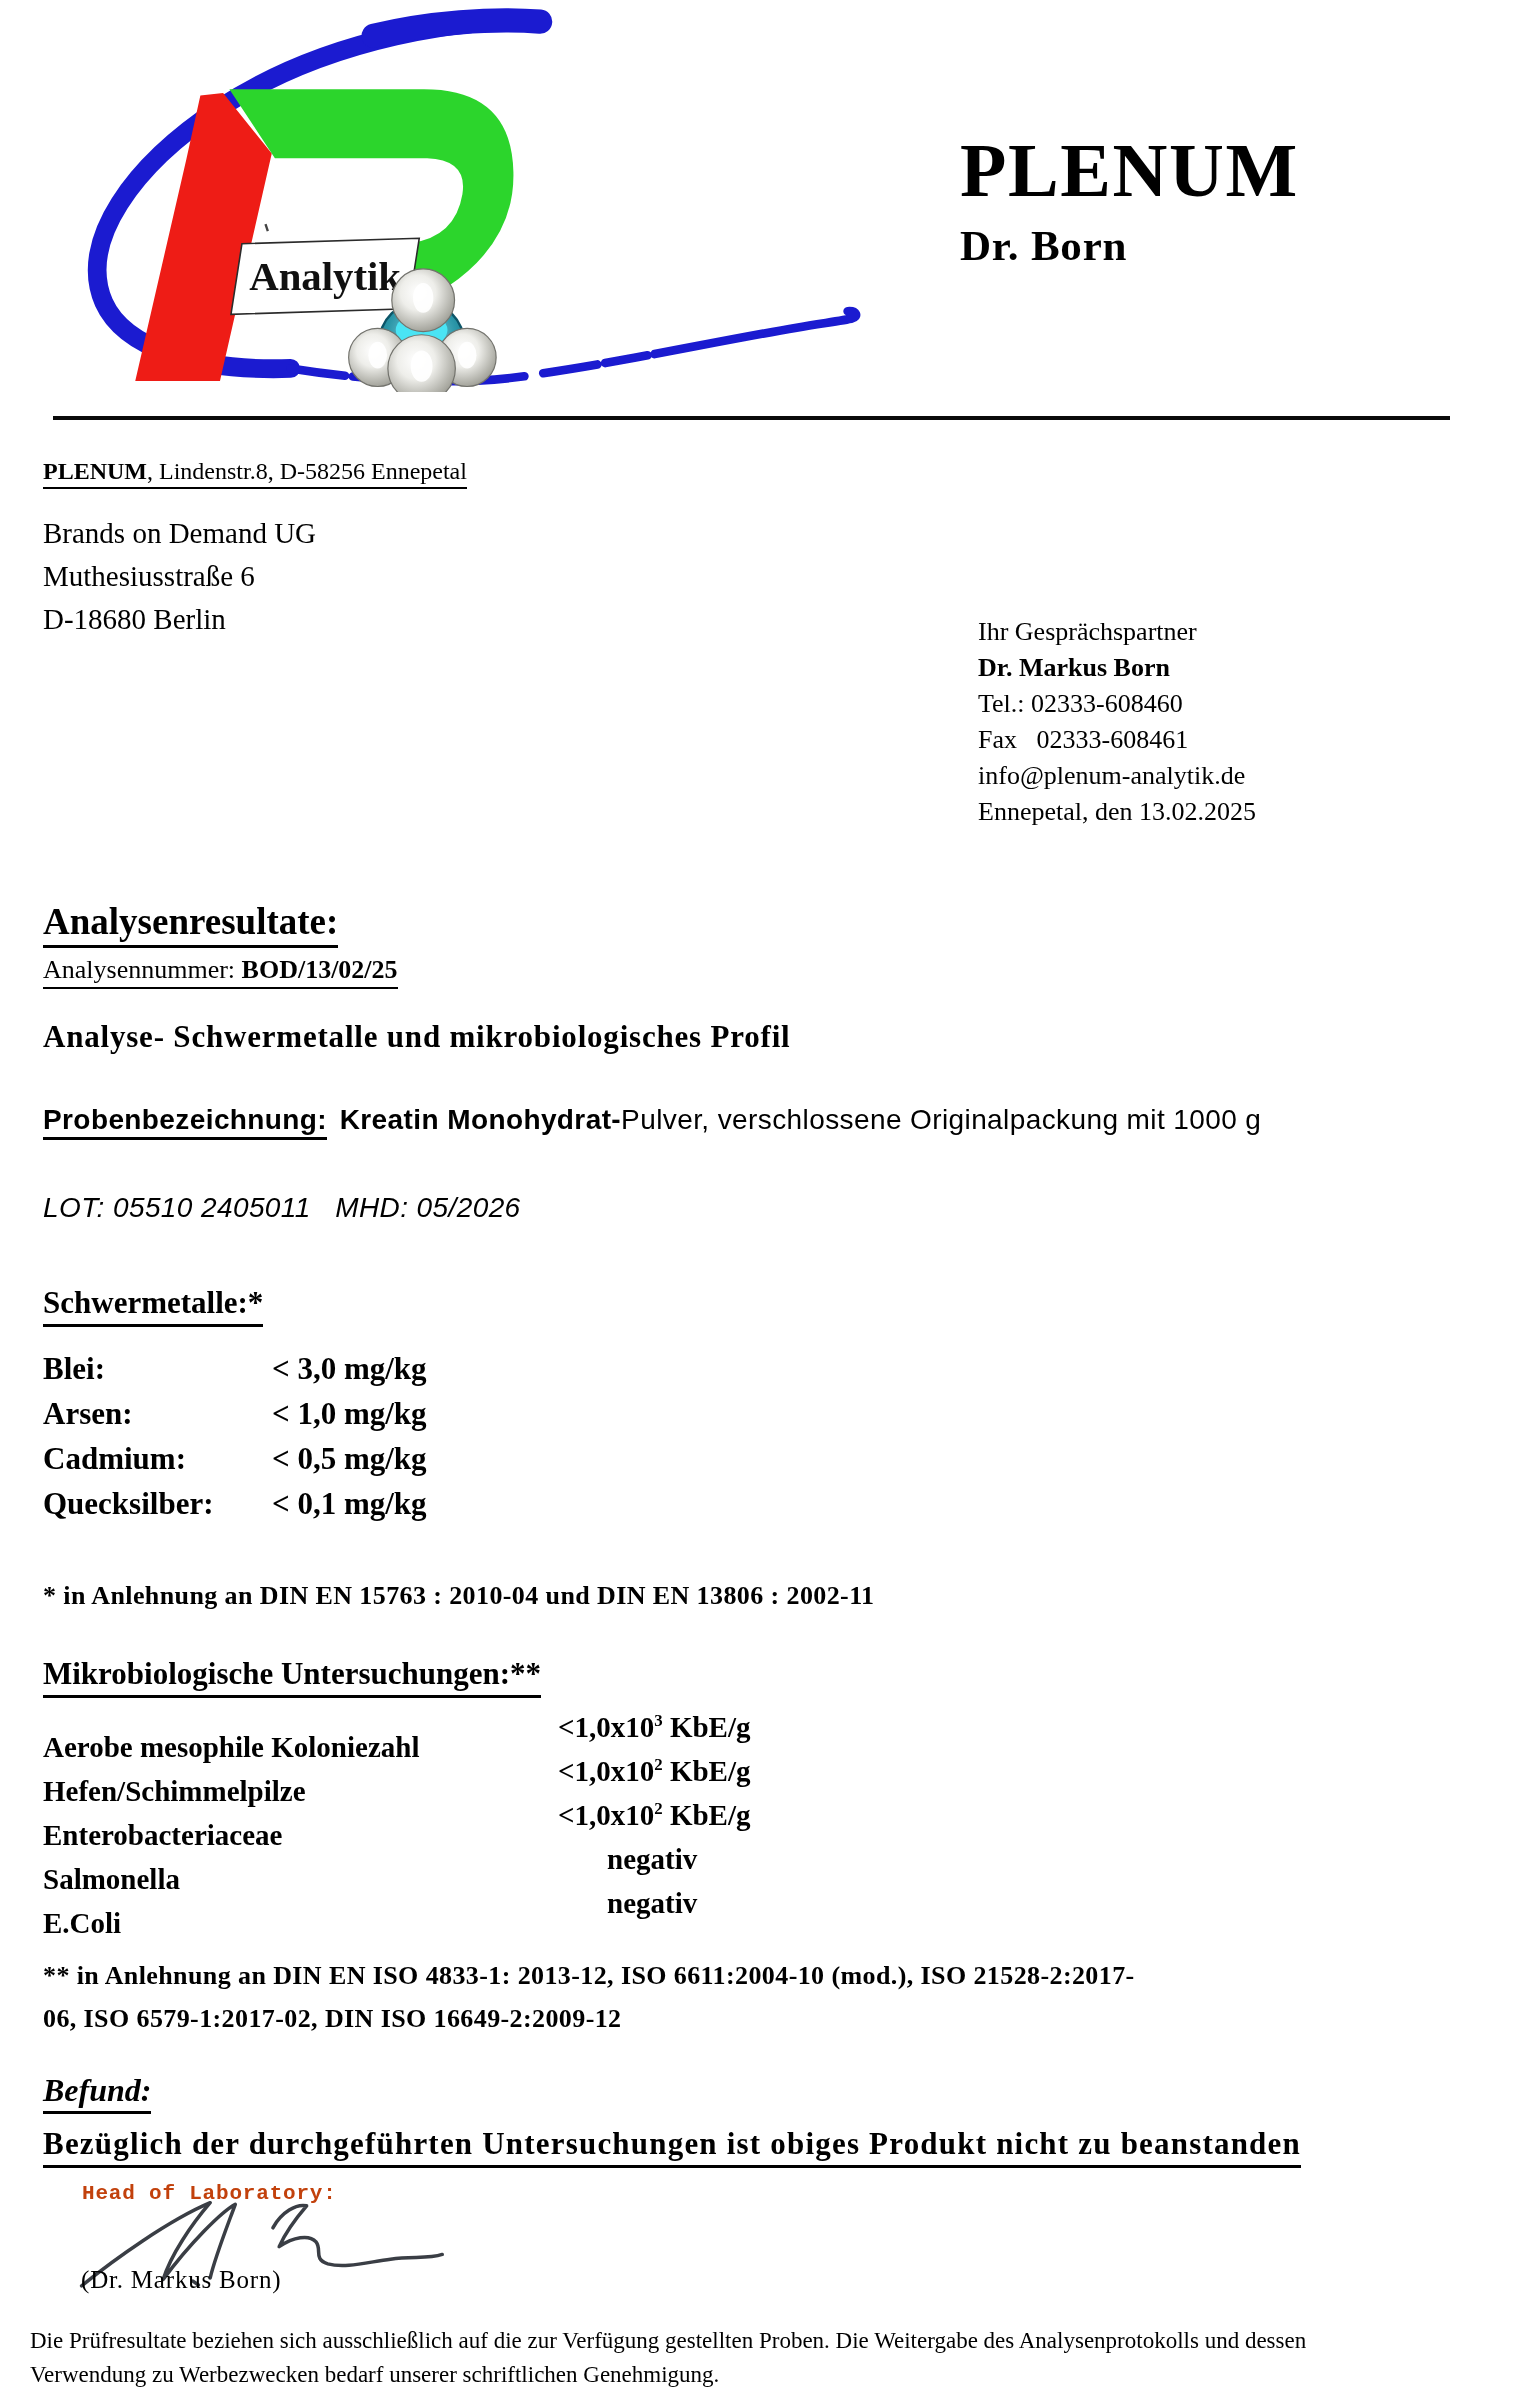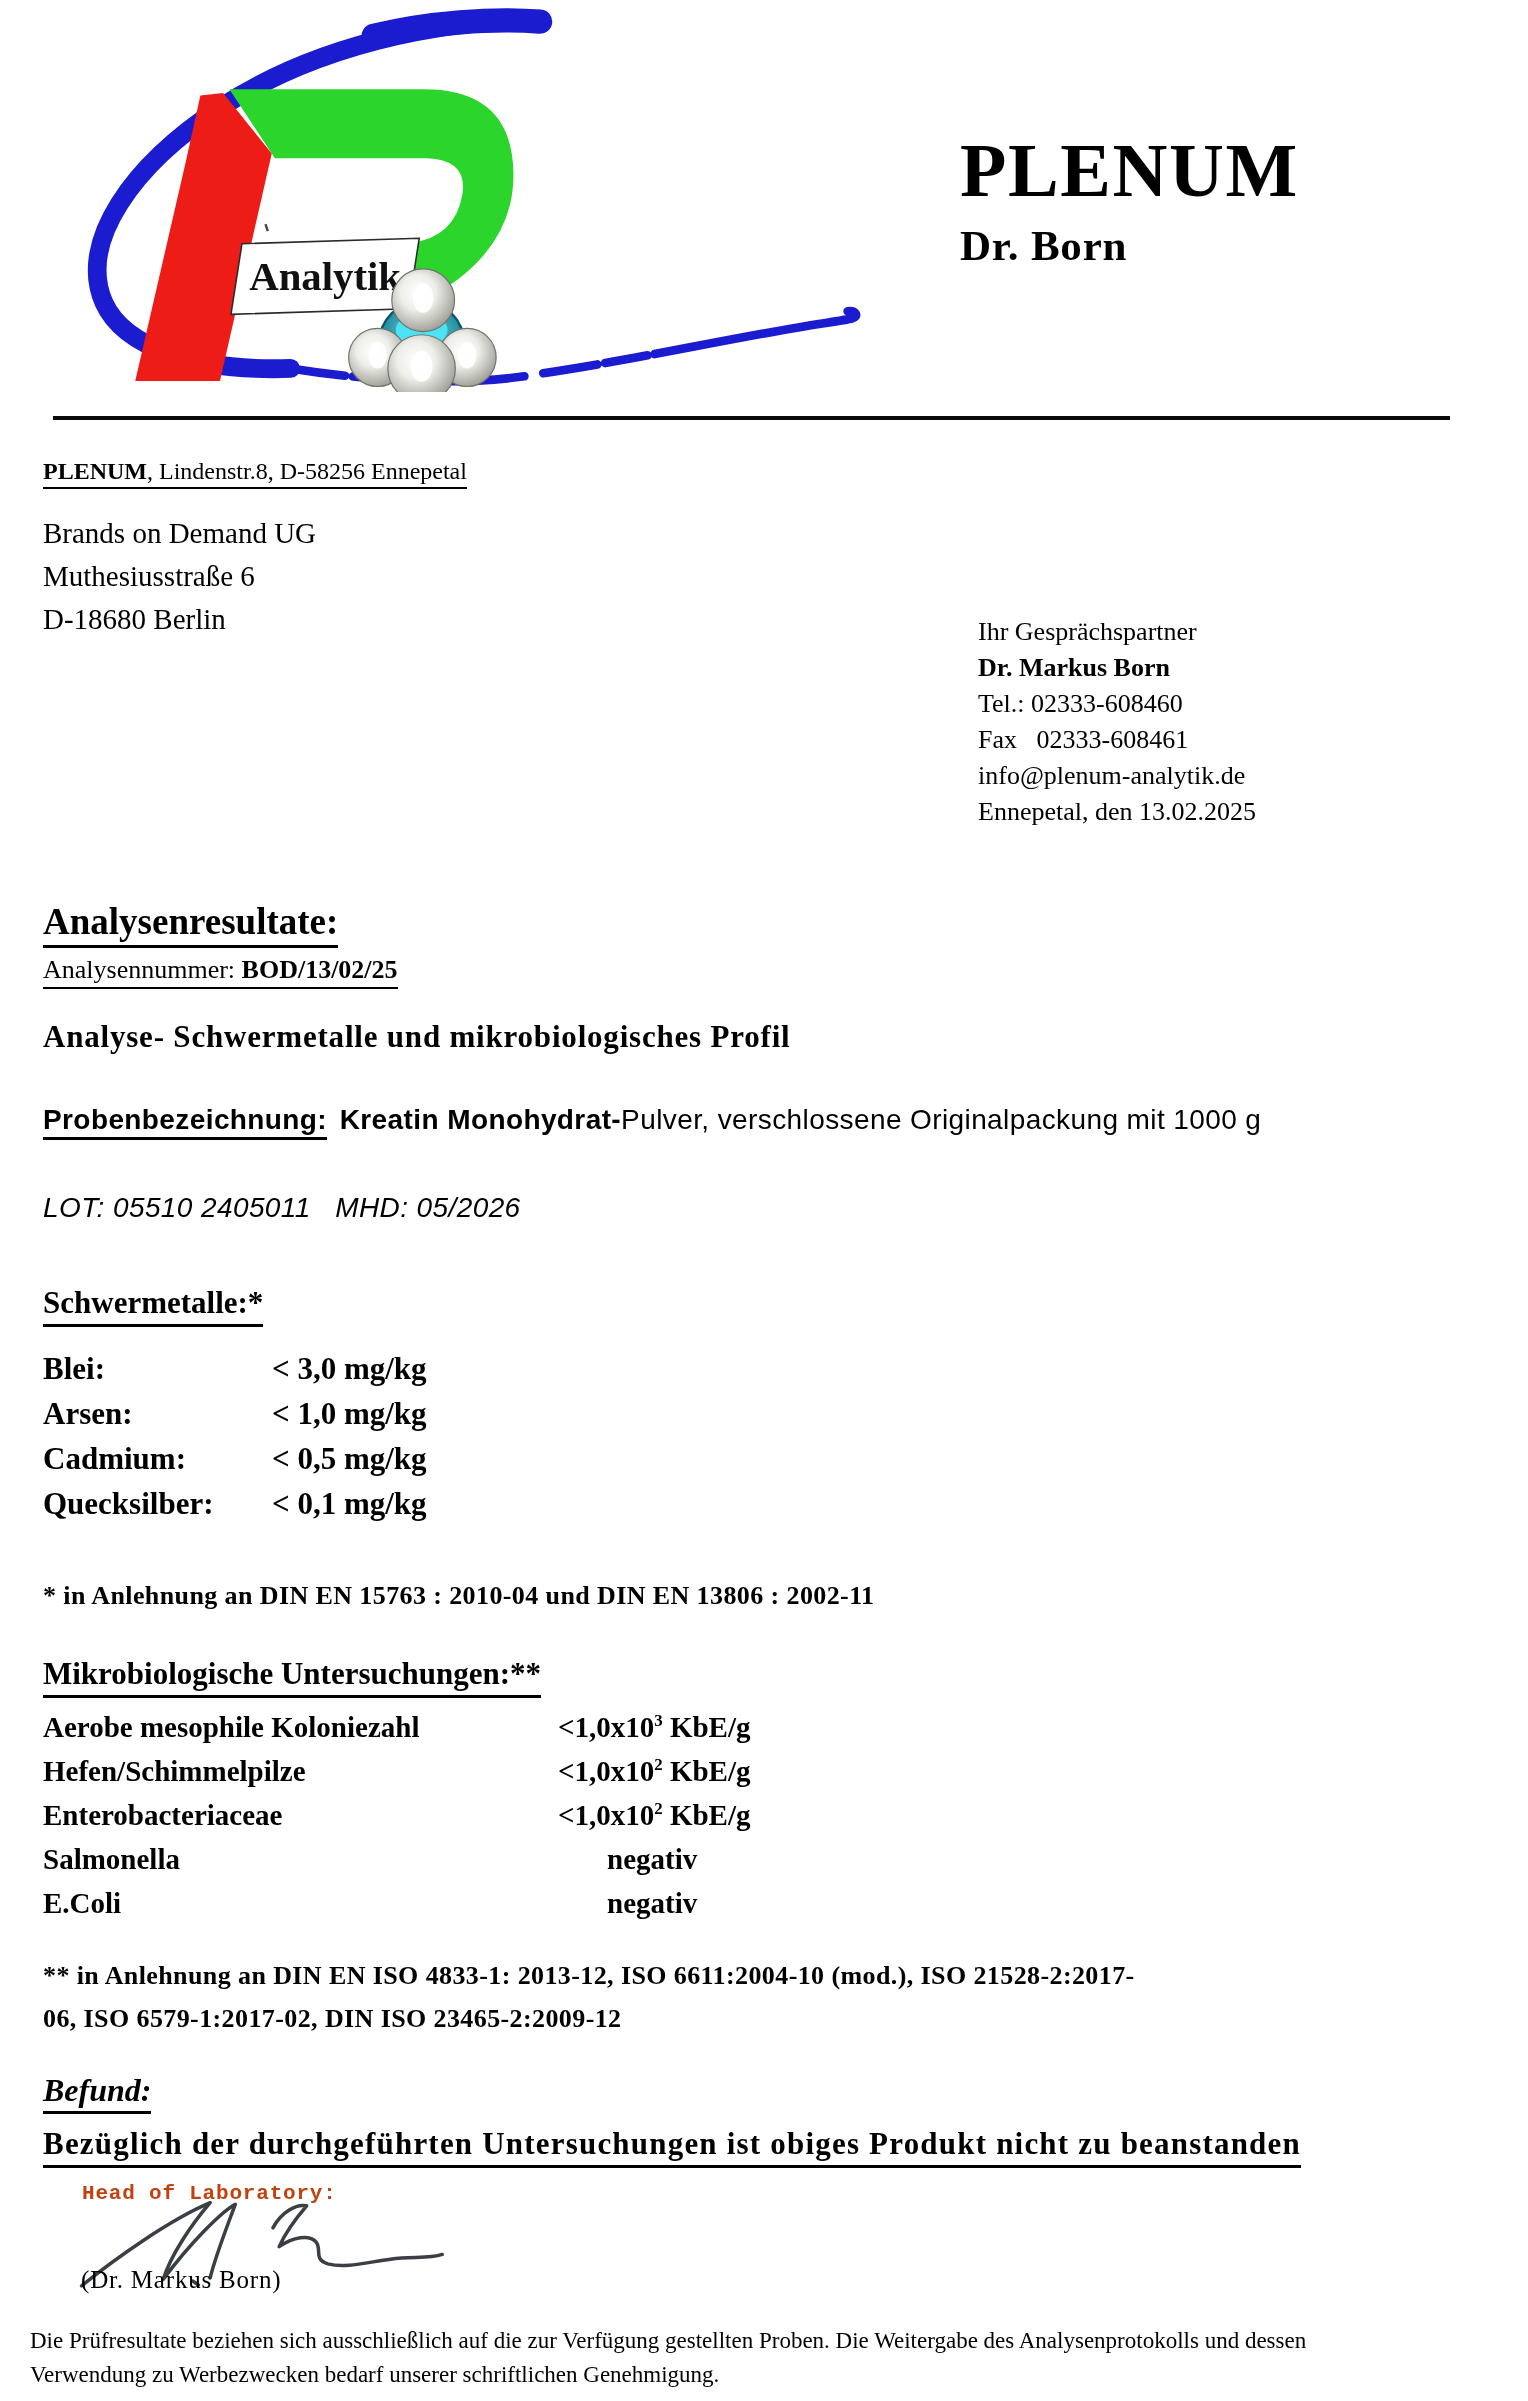--- a/index.html
+++ b/index.html
@@ -44,21 +44,21 @@
   .h-metals { left:43px; top:1285px; font-size:31px; font-weight:bold; }
   .metals   { left:43px; top:1351px; font-size:31px; font-weight:bold; }
   .m-row    { height:45px; display:flex; }
   .m-label  { width:229px; }
 
   .fn1 { left:43px; top:1581px; font-size:26px; font-weight:bold; letter-spacing:0.4px; }
 
   .h-micro { left:43px; top:1656px; font-size:31px; font-weight:bold; }
   .micro   { left:43px; top:1711px; font-size:29px; font-weight:bold; }
   .mb-row  { height:44px; display:flex; }
-  .mb-label{ width:515px; }
+  .mb-label{ width:515px;margin-top:20px; }
   .mb-value sup { font-size:58%; vertical-align:super; }
   .mb-value.indent { padding-left:49px; }
 
   .fn2 { left:43px; top:1954px; font-size:26px; font-weight:bold; line-height:43px; letter-spacing:0.4px; }
 
   .h-befund { left:43px; top:2072px; font-size:32px; font-weight:bold; font-style:italic; }
   .conclusion { left:43px; top:2126px; font-size:31px; font-weight:bold; letter-spacing:1.2px; }
 
   .sig-role { left:82px; top:2182px; font-size:21px; font-weight:bold; color:#c2410c;
               font-family:"Liberation Mono","DejaVu Sans Mono",monospace; letter-spacing:0.8px; }
@@ -198,21 +198,21 @@
       <span class="mb-label">Salmonella</span>
       <span class="mb-value indent"><span>negativ</span><sup></sup><span></span></span>
     </div>
     <div class="mb-row">
       <span class="mb-label">E.Coli</span>
       <span class="mb-value indent"><span>negativ</span><sup></sup><span></span></span>
     </div>
   </div>
   <div class="abs fn2">
     <div>** in Anlehnung an DIN EN ISO 4833-1: 2013-12, ISO 6611:2004-10 (mod.), ISO 21528-2:2017-</div>
-    <div>06, ISO 6579-1:2017-02, DIN ISO 23465-2:2009-12</div>
+    <div>06, ISO 6579-1:2017-02, DIN ISO 16649-2:2009-12</div>
   </div>
 
   <div class="abs h-befund">
     <span class="u4">Befund:</span>
   </div>
   <div class="abs conclusion">
     <span class="u5">Bezüglich der durchgeführten Untersuchungen ist obiges Produkt nicht zu beanstanden</span>
   </div>
 
   <div class="abs sig-role">Head of Laboratory:</div>

